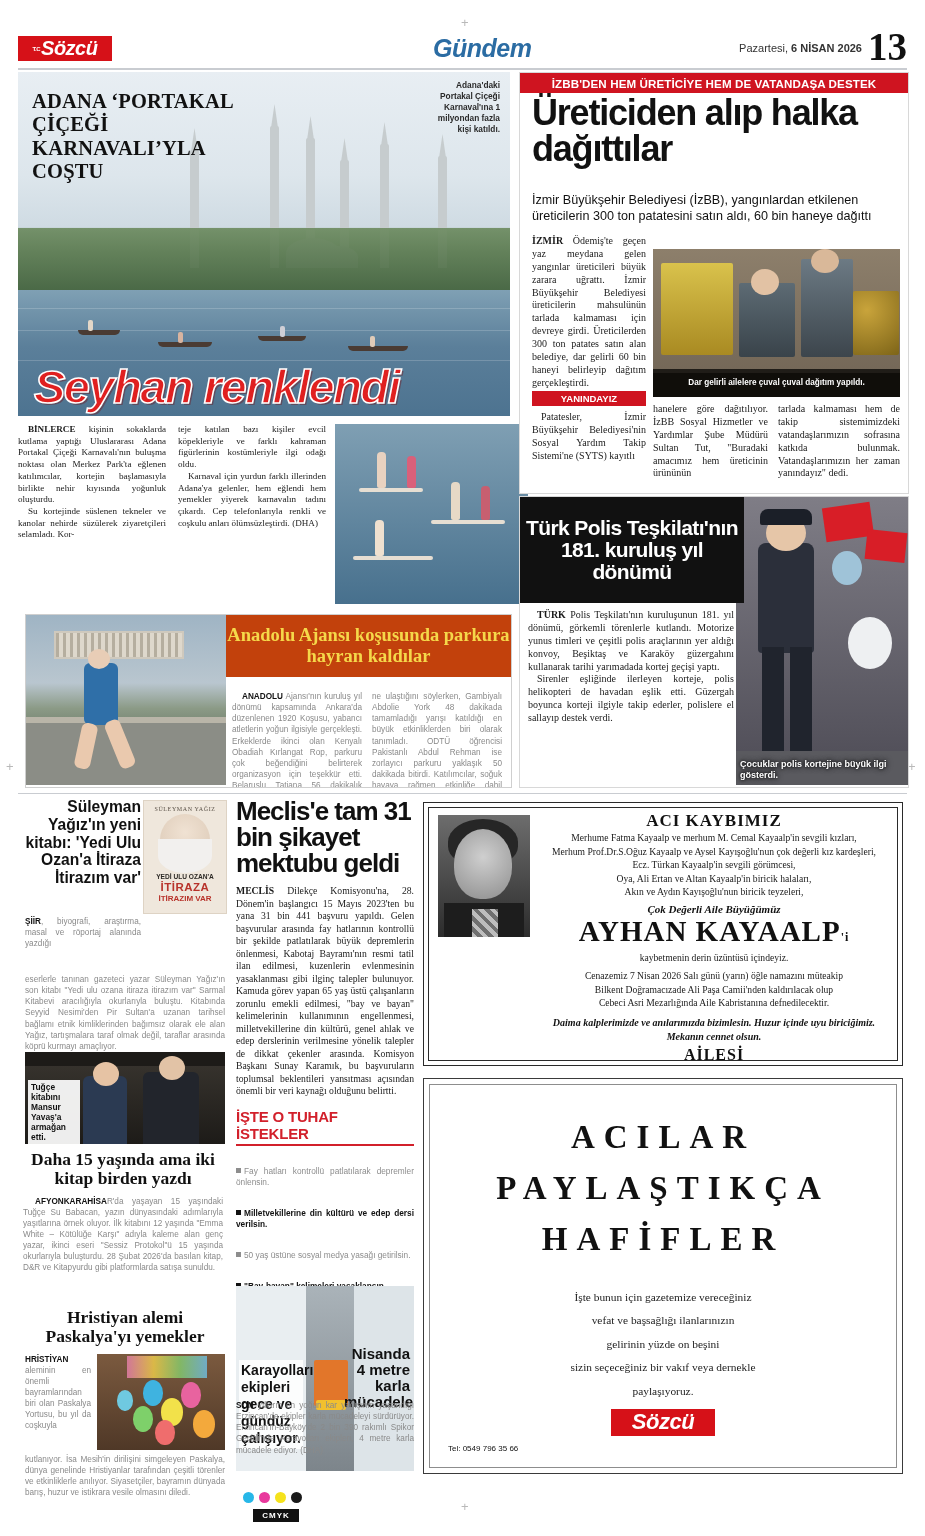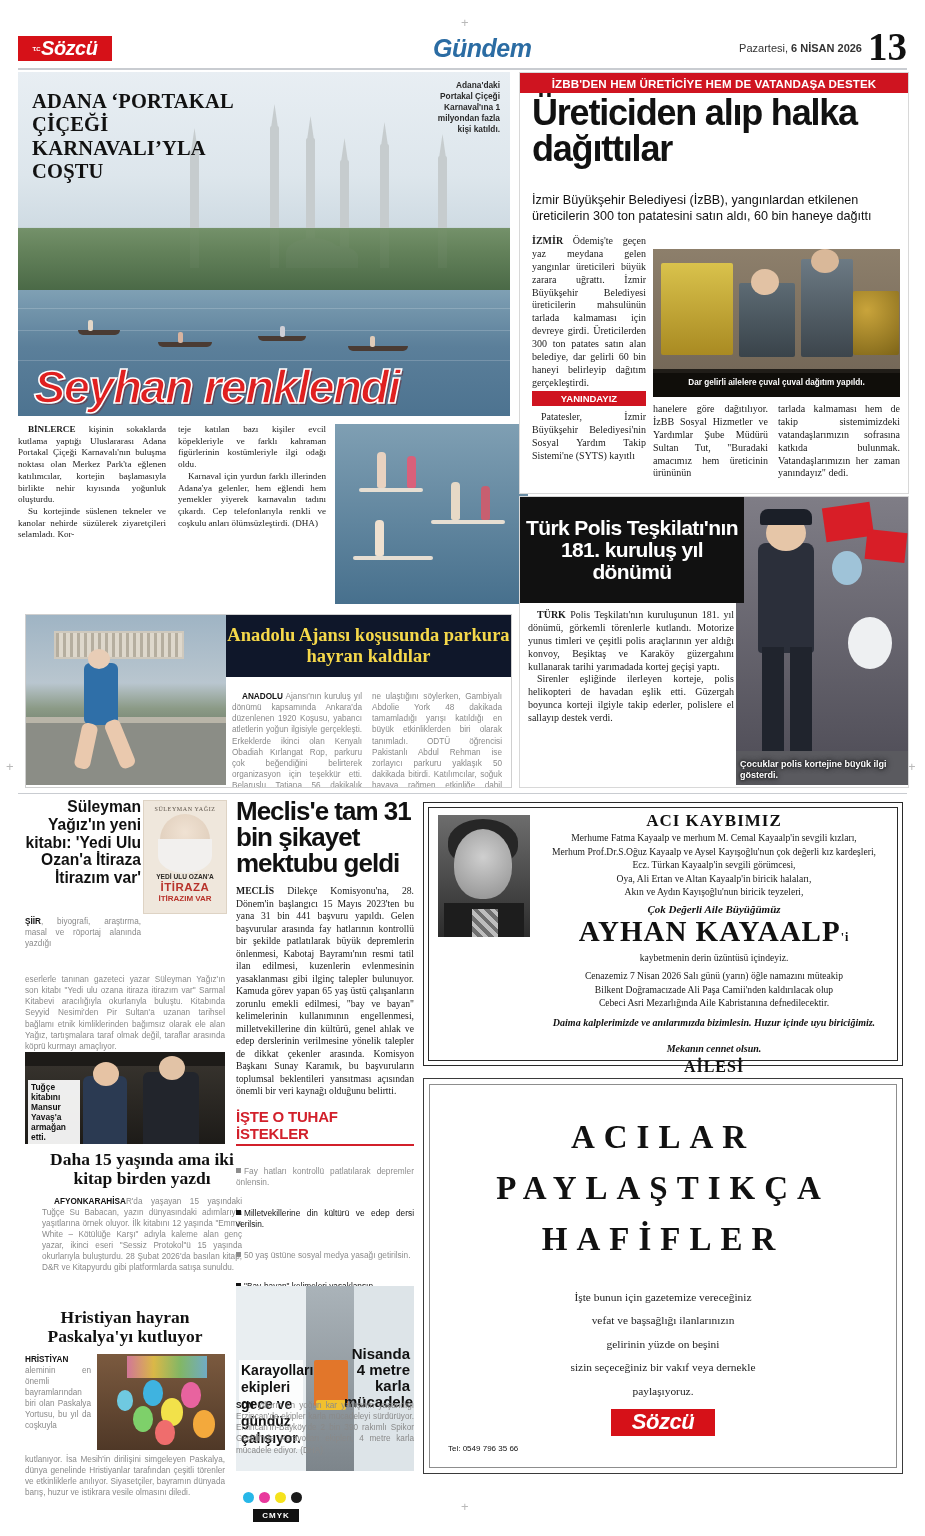--- a/index.html
+++ b/index.html
@@ -79,21 +79,21 @@
 
   
   .anadolu{position:absolute;left:25px;top:614px;width:485px;height:172px;border:1px solid #cfcfcf;overflow:hidden;background:#fff;}
   .aa-photo{position:absolute;left:0;top:0;width:200px;height:170px;overflow:hidden;
      background:linear-gradient(#9fb4c4 0%,#b9c6cf 40%,#8b9a86 55%,#6d7b6a 70%,#8e8f87 71%,#9a9b93 100%);}
   .aa-building{position:absolute;left:28px;top:16px;width:130px;height:28px;background:#cfc9bd;}
   .aa-cols{position:absolute;left:30px;top:18px;width:126px;height:24px;
     background:repeating-linear-gradient(90deg,#b5ae9f 0 3px,#ded8cc 3px 7px);}
   .aa-road{position:absolute;left:0;right:0;bottom:0;height:62px;background:#8b8d86;}
   .aa-kerb{position:absolute;left:0;right:0;bottom:62px;height:6px;background:#b9b5a8;}
-  .aa-title{position:absolute;left:200px;top:0;right:0;height:62px;background:#0f172a;
+  .aa-title{position:absolute;left:200px;top:0;right:0;height:62px;background:#c2410c;
     display:flex;align-items:center;justify-content:flex-start;}
   .aa-title span{font-family:"Liberation Serif",serif;font-weight:bold;font-size:18.5px;line-height:1.14;
     color:#f5d84a;text-align:center;}
   .aa-body{position:absolute;left:206px;top:66px;right:6px;bottom:4px;}
   .aa-col{position:absolute;top:10px;width:130px;}
   .graytext{font-family:"Liberation Sans",sans-serif;font-size:8.2px;line-height:1.36;color:#8a8a8a;text-align:justify;}
   .graytext b{color:#111;font-weight:bold;}
 
   
   .izmir{position:absolute;left:519px;top:72px;width:388px;height:420px;border:1px solid #d8d8d8;background:#fff;}
@@ -158,39 +158,39 @@
 
   .yagiz-lead{position:absolute;left:0;top:118px;width:116px;}
   .yagiz-rest{position:absolute;left:0;top:176px;width:200px;}
 
   .tugce-photo{position:absolute;left:25px;top:1052px;width:200px;height:92px;overflow:hidden;
     background:linear-gradient(#3a3630,#1d1b18);}
   .tugce-banner{position:absolute;left:0;top:0;width:200px;height:14px;background:#1d1b18;}
   .tugce-label{position:absolute;left:3px;top:28px;width:46px;background:rgba(255,255,255,.92);
     font-family:"Liberation Sans",sans-serif;font-weight:bold;font-size:8.4px;line-height:1.2;color:#111;padding:2px 3px;}
 
-  .daha15{position:absolute;left:42px;top:1150px;width:200px;}
+  .daha15{position:absolute;left:23px;top:1150px;width:200px;}
   .h2{font-family:"Liberation Serif",serif;font-weight:bold;font-size:17.5px;line-height:1.1;color:#111;text-align:center;}
 
   .hristiyan{position:absolute;left:25px;top:1308px;width:200px;}
   .egg-photo{position:absolute;left:72px;top:56px;width:128px;height:96px;overflow:hidden;
     background:linear-gradient(#7b5a3f,#4f3827);}
   .egg{position:absolute;border-radius:50% 50% 48% 48%;}
 
   
   .meclis{position:absolute;left:236px;top:798px;width:178px;}
   .meclis-head{font-family:"Liberation Sans",sans-serif;font-weight:bold;font-size:26px;line-height:1.0;
     color:#111;letter-spacing:-1px;}
   .meclis-body{margin-top:9px;}
   .istekler-title{font-family:"Liberation Sans",sans-serif;font-weight:bold;font-size:15px;color:#d2202b;
     letter-spacing:-.2px;margin-top:10px;}
   .redline{height:2px;background:#d2202b;margin-top:2px;}
   .istek{font-family:"Liberation Sans",sans-serif;font-size:8.3px;line-height:1.33;color:#8d8d8d;
     text-align:justify;margin-top:20px;}
-  .istek.bold{color:#111;font-weight:normal;}
+  .istek.bold{color:#111;font-weight:bold;}
   .sq{display:inline-block;width:5px;height:5px;background:#111;margin-right:3px;vertical-align:1px;}
   .istek .sq{background:#8d8d8d;}
   .istek.bold .sq{background:#111;}
 
   .kar-photo{position:absolute;left:236px;top:1286px;width:178px;height:185px;overflow:hidden;
      background:linear-gradient(#cfd6db,#e7ebee 40%,#c9cfd3);}
   .snowbank{position:absolute;background:#eef2f4;}
   .truck{position:absolute;background:#e2762a;border-radius:2px;}
   .kar-cap-l{position:absolute;left:3px;top:74px;width:60px;
     font-family:"Liberation Sans",sans-serif;font-weight:bold;font-size:14px;line-height:1.22;color:#111;
@@ -419,21 +419,21 @@
     <div style="position:absolute;left:134px;top:4px;width:26px;height:24px;border-radius:50%;background:#e2c3a6;"></div>
     <div class="tugce-label">Tuğçe kitabını Mansur Yavaş'a armağan etti.</div>
   </div>
 
   <div class="daha15">
     <div class="h2">Daha 15 yaşında ama iki kitap birden yazdı</div>
     <p class="graytext" style="margin:7px 0 0;text-indent:12px;"><b style="color:#111;">AFYONKARAHİSA</b><span>R'da yaşayan 15 yaşındaki Tuğçe Su Babacan, yazın dünyasındaki adımlarıyla yaşıtlarına örnek oluyor. İlk kitabını 12 yaşında "Emma White – Kötülüğe Karşı" adıyla kaleme alan genç yazar, ikinci eseri "Sessiz Protokol"ü 15 yaşında okurlarıyla buluşturdu. 28 Şubat 2026'da basılan kitap, D&amp;R ve Kitapyurdu gibi platformlarda satışa sunuldu.</span></p>
   </div>
 
   <div class="hristiyan">
-    <div class="h2">Hristiyan hayran Paskalya'yı kutluyor</div>
+    <div class="h2">Hristiyan alemi Paskalya'yı yemekler</div>
     <div style="position:relative;margin-top:7px;height:96px;">
       <p class="graytext" style="margin:0;width:66px;text-indent:0;"><b style="color:#111;">HRİSTİYAN</b><span> aleminin en önemli bayramlarından biri olan Paskalya Yortusu, bu yıl da coşkuyla</span></p>
       <div class="egg-photo" style="top:0;">
         <div class="egg" style="left:46px;top:26px;width:20px;height:26px;background:#3fb3e0;"></div>
         <div class="egg" style="left:64px;top:44px;width:22px;height:28px;background:#f2e14a;"></div>
         <div class="egg" style="left:84px;top:28px;width:20px;height:26px;background:#e8639f;"></div>
         <div class="egg" style="left:36px;top:52px;width:20px;height:26px;background:#7ed06a;"></div>
         <div class="egg" style="left:20px;top:36px;width:16px;height:21px;background:#6fc9e0;"></div>
         <div class="egg" style="left:96px;top:56px;width:22px;height:28px;background:#f3a93c;"></div>
         <div class="egg" style="left:58px;top:66px;width:20px;height:25px;background:#ef6d6d;"></div>
@@ -488,21 +488,21 @@
       <div class="ob-line">Ecz. Türkan Kayaalp'in sevgili görümcesi,</div>
       <div class="ob-line">Oya, Ali Ertan ve Altan Kayaalp'in biricik halaları,</div>
       <div class="ob-line">Akın ve Aydın Kayışoğlu'nun biricik teyzeleri,</div>
       <div class="ob-italic">Çok Değerli Aile Büyüğümüz</div>
       <div class="ob-name"><span>AYHAN KAYAALP</span><sup>'i</sup></div>
       <div class="ob-small">kaybetmenin derin üzüntüsü içindeyiz.</div>
       <div class="ob-line" style="margin-top:6px;">Cenazemiz 7 Nisan 2026 Salı günü (yarın) öğle namazını müteakip</div>
       <div class="ob-line">Bilkent Doğramacızade Ali Paşa Camii'nden kaldırılacak olup</div>
       <div class="ob-line">Cebeci Asri Mezarlığında Aile Kabristanına defnedilecektir.</div>
       <div class="ob-bold-it">Daima kalplerimizde ve anılarımızda bizimlesin. Huzur içinde uyu biriciğimiz.</div>
-      <div class="ob-bold-it" style="margin-top:12px;">Mekanın cennet olsun.</div>
+      <div class="ob-bold-it" style="margin-top:0;">Mekanın cennet olsun.</div>
       <div class="ob-ailesi">AİLESİ</div>
     </div>
   </div>
 
   <div class="acilar">
     <div class="acilar-inner"></div>
     <div style="position:absolute;left:24px;right:24px;top:40px;">
       <div class="ac-line">ACILAR</div>
       <div class="ac-line" style="margin-top:14px;">PAYLAŞTIKÇA</div>
       <div class="ac-line" style="margin-top:14px;">HAFİFLER</div>

